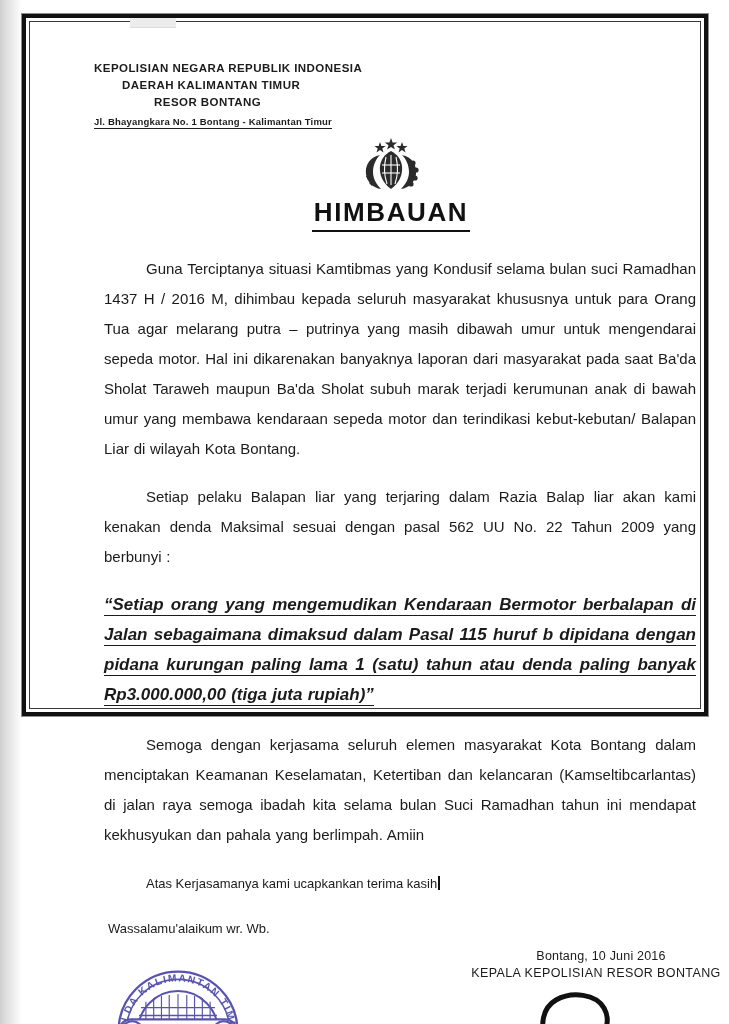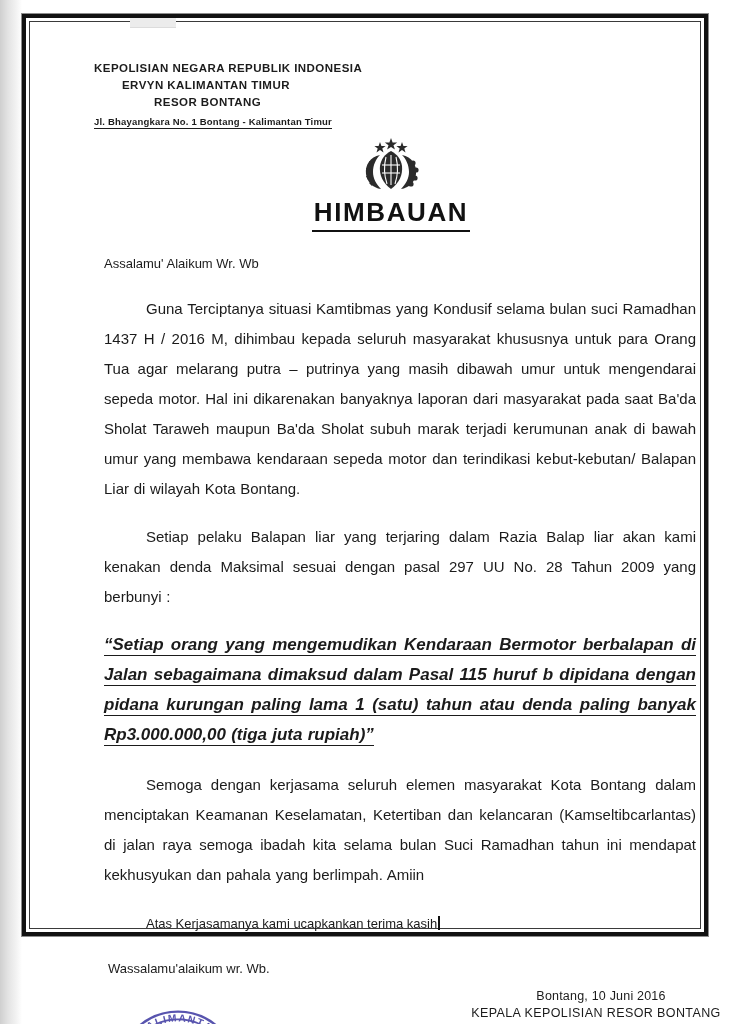--- a/index.html
+++ b/index.html
@@ -17,21 +17,21 @@
   }
   .scan-backdrop {
     position: absolute;
     left: 0; top: 0;
     width: 729px; height: 1024px;
     background: linear-gradient(90deg,#cfcfcf 0px,#e3e3e3 8px,#f2f2f2 16px,#ffffff 22px);
   }
   .page-frame {
     position: absolute;
     left: 22px; top: 14px;
-    width: 686px; height: 922px;
+    width: 686px; height: 702px;
     background: #ffffff;
     border: 4px solid #111111;
     box-sizing: border-box;
     box-shadow: 0 0 0 1px #8d8d8d;
   }
   .page-inner-rule {
     position: absolute;
     left: 3px; top: 3px; right: 3px; bottom: 3px;
     border: 1px solid #3a3a3a;
     box-sizing: border-box;
@@ -207,21 +207,21 @@
 <div class="scan-backdrop"></div>
 
 <div class="page-frame">
   <div class="page-inner-rule"></div>
   <div class="top-artifact"></div>
 
   <div class="sheet">
 
     <div class="letterhead">
       <div class="lh-line lh-1">KEPOLISIAN  NEGARA REPUBLIK INDONESIA</div>
-      <div class="lh-line lh-2">ERVYN KALIMANTAN  TIMUR</div>
+      <div class="lh-line lh-2">DAERAH KALIMANTAN  TIMUR</div>
       <div class="lh-line lh-3">RESOR BONTANG</div>
       <div class="lh-addr">Jl. Bhayangkara No. 1 Bontang - Kalimantan Timur</div>
     </div>
 
     <div class="title-block">
       <svg class="emblem" width="62" height="56" viewBox="0 0 62 56">
         <g fill="#2b2b2b">
 
           <polygon points="31,1 32.6,5.4 37.2,5.4 33.5,8.2 34.9,12.6 31,9.9 27.1,12.6 28.5,8.2 24.8,5.4 29.4,5.4"></polygon>
           <polygon points="20,5 21.4,9 25.6,9 22.3,11.5 23.5,15.5 20,13.1 16.5,15.5 17.7,11.5 14.4,9 18.6,9"></polygon>
@@ -244,25 +244,24 @@
           <path d="M36,20 C38,28 38,38 35,47"></path>
           <path d="M22,28 L40,28"></path>
           <path d="M22,36 L40,36"></path>
         </g>
       </svg>
       <div class="doc-title">HIMBAUAN</div>
     </div>
 
     <div class="body-area">
 
-      <div class="salam">Assalamu' Alaikum Wr. Wb</div>
 
       <p class="para">Guna Terciptanya situasi Kamtibmas yang Kondusif selama bulan suci Ramadhan 1437 H / 2016 M, dihimbau kepada seluruh masyarakat khususnya untuk para Orang Tua agar melarang putra – putrinya yang masih dibawah umur untuk mengendarai sepeda motor. Hal ini dikarenakan banyaknya laporan dari masyarakat pada saat Ba'da Sholat Taraweh maupun Ba'da Sholat subuh marak terjadi kerumunan anak di bawah umur yang membawa kendaraan sepeda motor dan terindikasi kebut-kebutan/ Balapan Liar di wilayah Kota Bontang.</p>
 
-      <p class="para">Setiap pelaku Balapan liar yang terjaring dalam Razia Balap liar akan kami kenakan denda Maksimal sesuai dengan pasal 297 UU No. 28 Tahun 2009 yang berbunyi :</p>
+      <p class="para">Setiap pelaku Balapan liar yang terjaring dalam Razia Balap liar akan kami kenakan denda Maksimal sesuai dengan pasal 562 UU No. 22 Tahun 2009 yang berbunyi :</p>
 
       <div class="quote">
         <span class="ul">“Setiap orang yang mengemudikan Kendaraan Bermotor berbalapan di Jalan sebagaimana dimaksud dalam Pasal 115 huruf b dipidana dengan pidana kurungan paling lama 1 (satu) tahun atau denda paling  banyak Rp3.000.000,00 (tiga juta rupiah)”</span>
       </div>
 
       <p class="para">Semoga dengan kerjasama seluruh elemen masyarakat Kota Bontang dalam menciptakan Keamanan Keselamatan, Ketertiban dan kelancaran (Kamseltibcarlantas) di jalan raya semoga ibadah kita selama bulan Suci Ramadhan tahun ini mendapat kekhusyukan dan pahala yang berlimpah. Amiin</p>
 
       <div class="closing-thanks">
         <span>Atas Kerjasamanya kami ucapkankan terima kasih</span><span class="caret"></span>
       </div>

